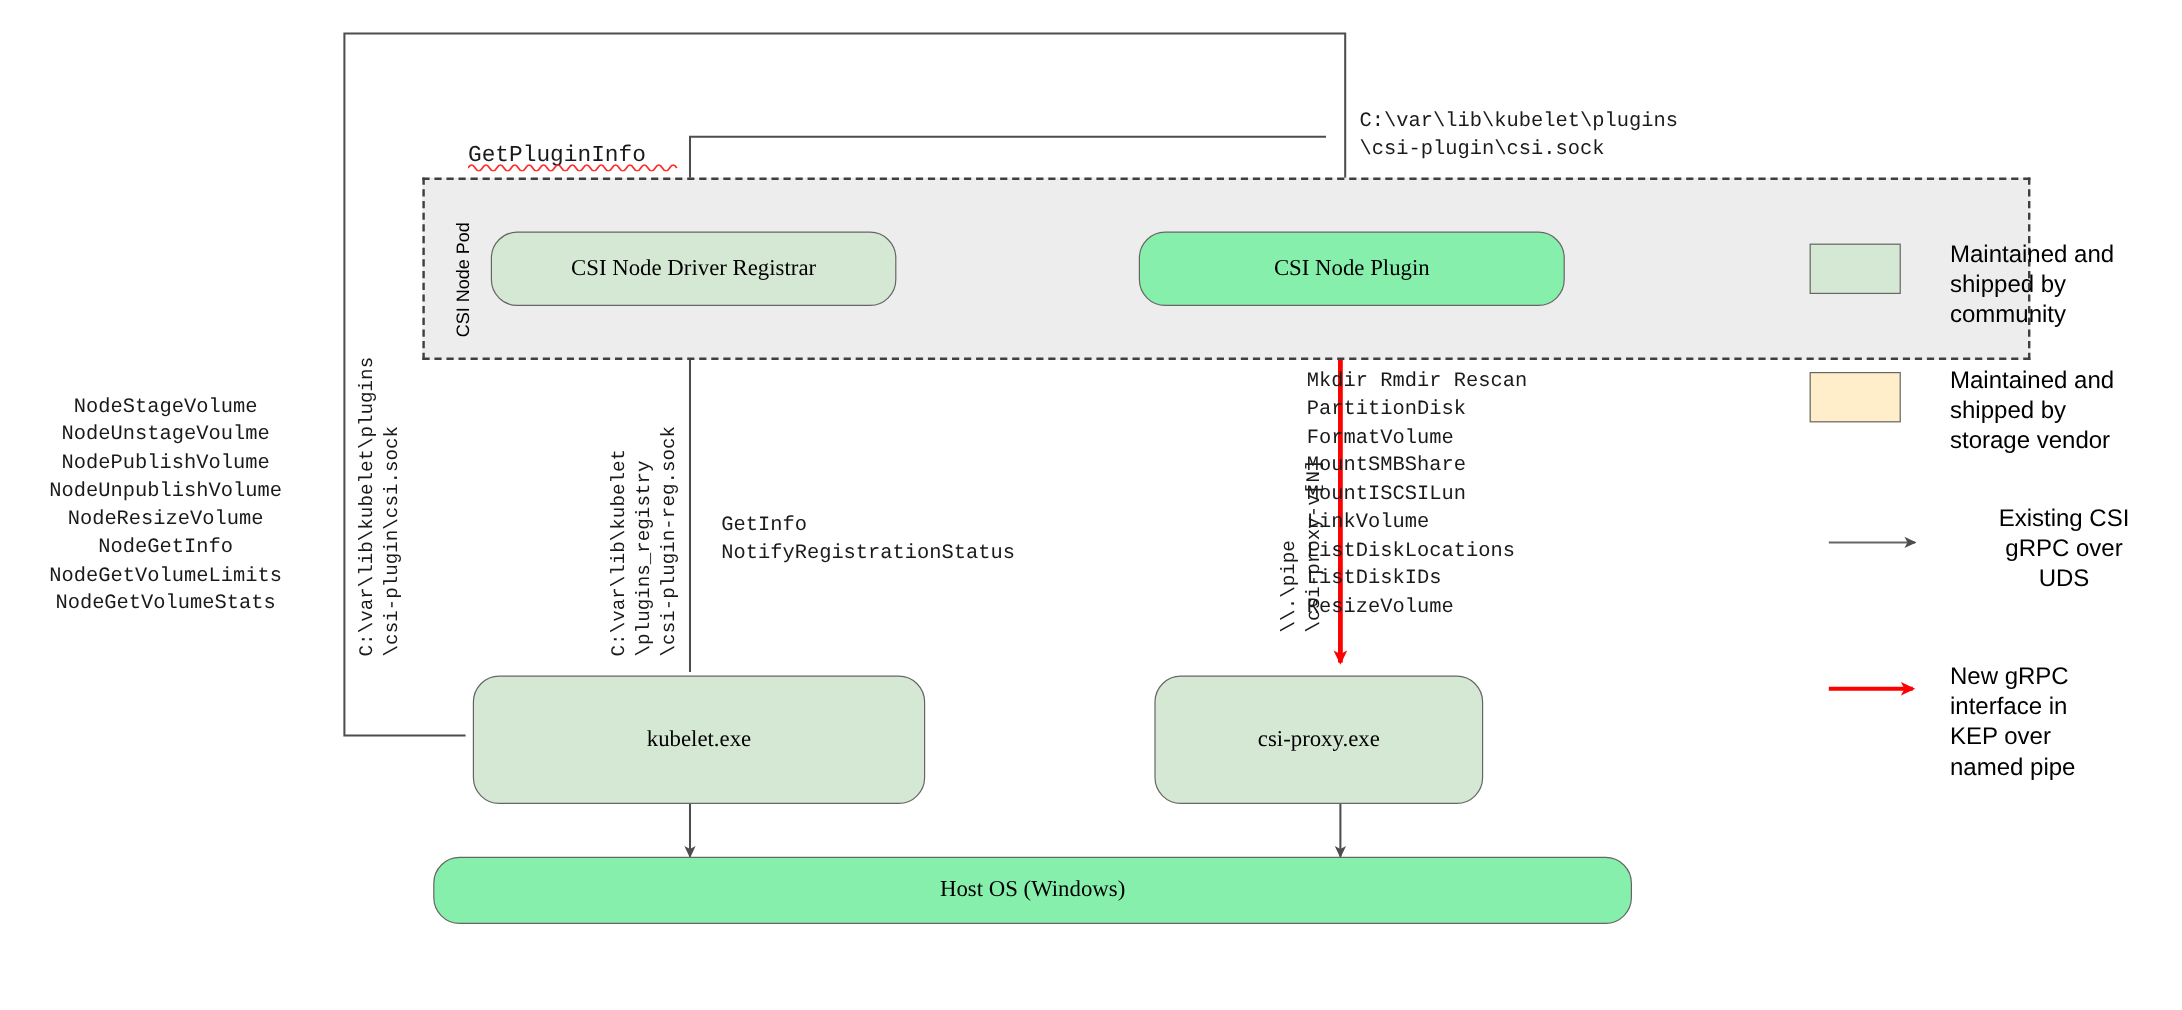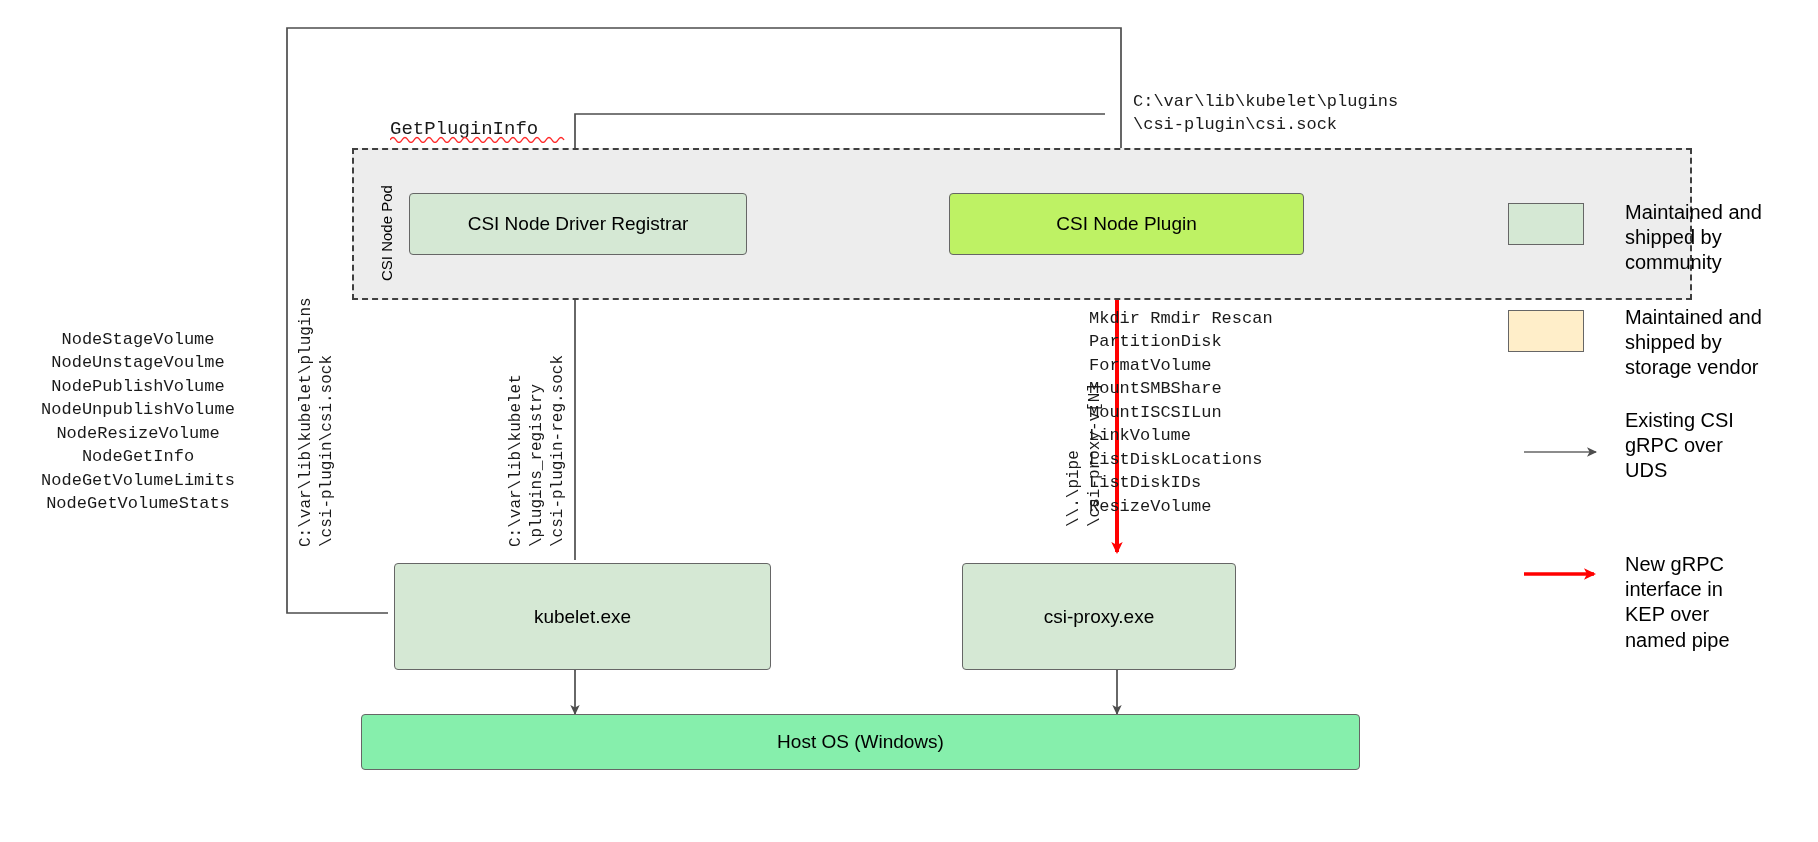--- a/index.html
+++ b/index.html
@@ -15,32 +15,33 @@
   #canvas { position: absolute; inset: 0; }
   .svg-layer {
     position: absolute; left: 0; top: 0;
     width: 1818px; height: 842px;
     pointer-events: none;
   }
   .node {
     position: absolute;
     box-sizing: border-box;
     border: 1.6px solid #666666;
-    border-radius: 4px;
+    border-radius: 22px;
     display: flex;
     align-items: center;
     justify-content: center;
     text-align: center;
     font-size: 19px;
     color: #000000;
     line-height: 1.35;
     z-index: 3;
+    font-family: Liberation Serif, serif;
   }
   .green { background: #d5e8d4; }
-  .yellow { background: #bef264; }
+  .yellow { background: #86efac; }
   .blue  { background: #86efac; }
 
   .pod-box {
     position: absolute;
     box-sizing: border-box;
     border: 2px dashed #3f3f3f;
     background: #ededed;
     z-index: 1;
   }
   .pod-label {
@@ -181,20 +182,22 @@
 
   <div class="mono right" style="left:0px; top:328px; width:276px;">NodeStageVolume
 NodeUnstageVoulme
 NodePublishVolume
 NodeUnpublishVolume
 NodeResizeVolume
 NodeGetInfo
 NodeGetVolumeLimits
 NodeGetVolumeStats</div>
 
+  <div class="mono left" style="left:601px; top:427px;">GetInfo
+NotifyRegistrationStatus</div>
 
   <div class="mono left" style="left:1089px; top:307px;">Mkdir Rmdir Rescan
 PartitionDisk
 FormatVolume
 MountSMBShare
 MountISCSILun
 LinkVolume
 ListDiskLocations
 ListDiskIDs
 ResizeVolume</div>
@@ -212,21 +215,21 @@
   <div class="legend-swatch" style="left:1508px; top:203px; background:#d5e8d4;"></div>
   <div class="legend-text" style="left:1625px; top:200px; width:190px;">Maintained and
 shipped by
 community</div>
 
   <div class="legend-swatch" style="left:1508px; top:310px; background:#ffeec9;"></div>
   <div class="legend-text" style="left:1625px; top:305px; width:195px;">Maintained and
 shipped by
 storage vendor</div>
 
-  <div class="legend-text" style="left:1625px; top:408px; width:190px;">Existing CSI
+  <div class="legend-text" style="left:1625px; top:420px; width:190px;text-align:center;">Existing CSI
 gRPC over
 UDS</div>
 
   <div class="legend-text" style="left:1625px; top:527px; width:190px;margin-top:25px;">New gRPC
 interface in
 KEP over
 named pipe</div>
 
 </div>
 

